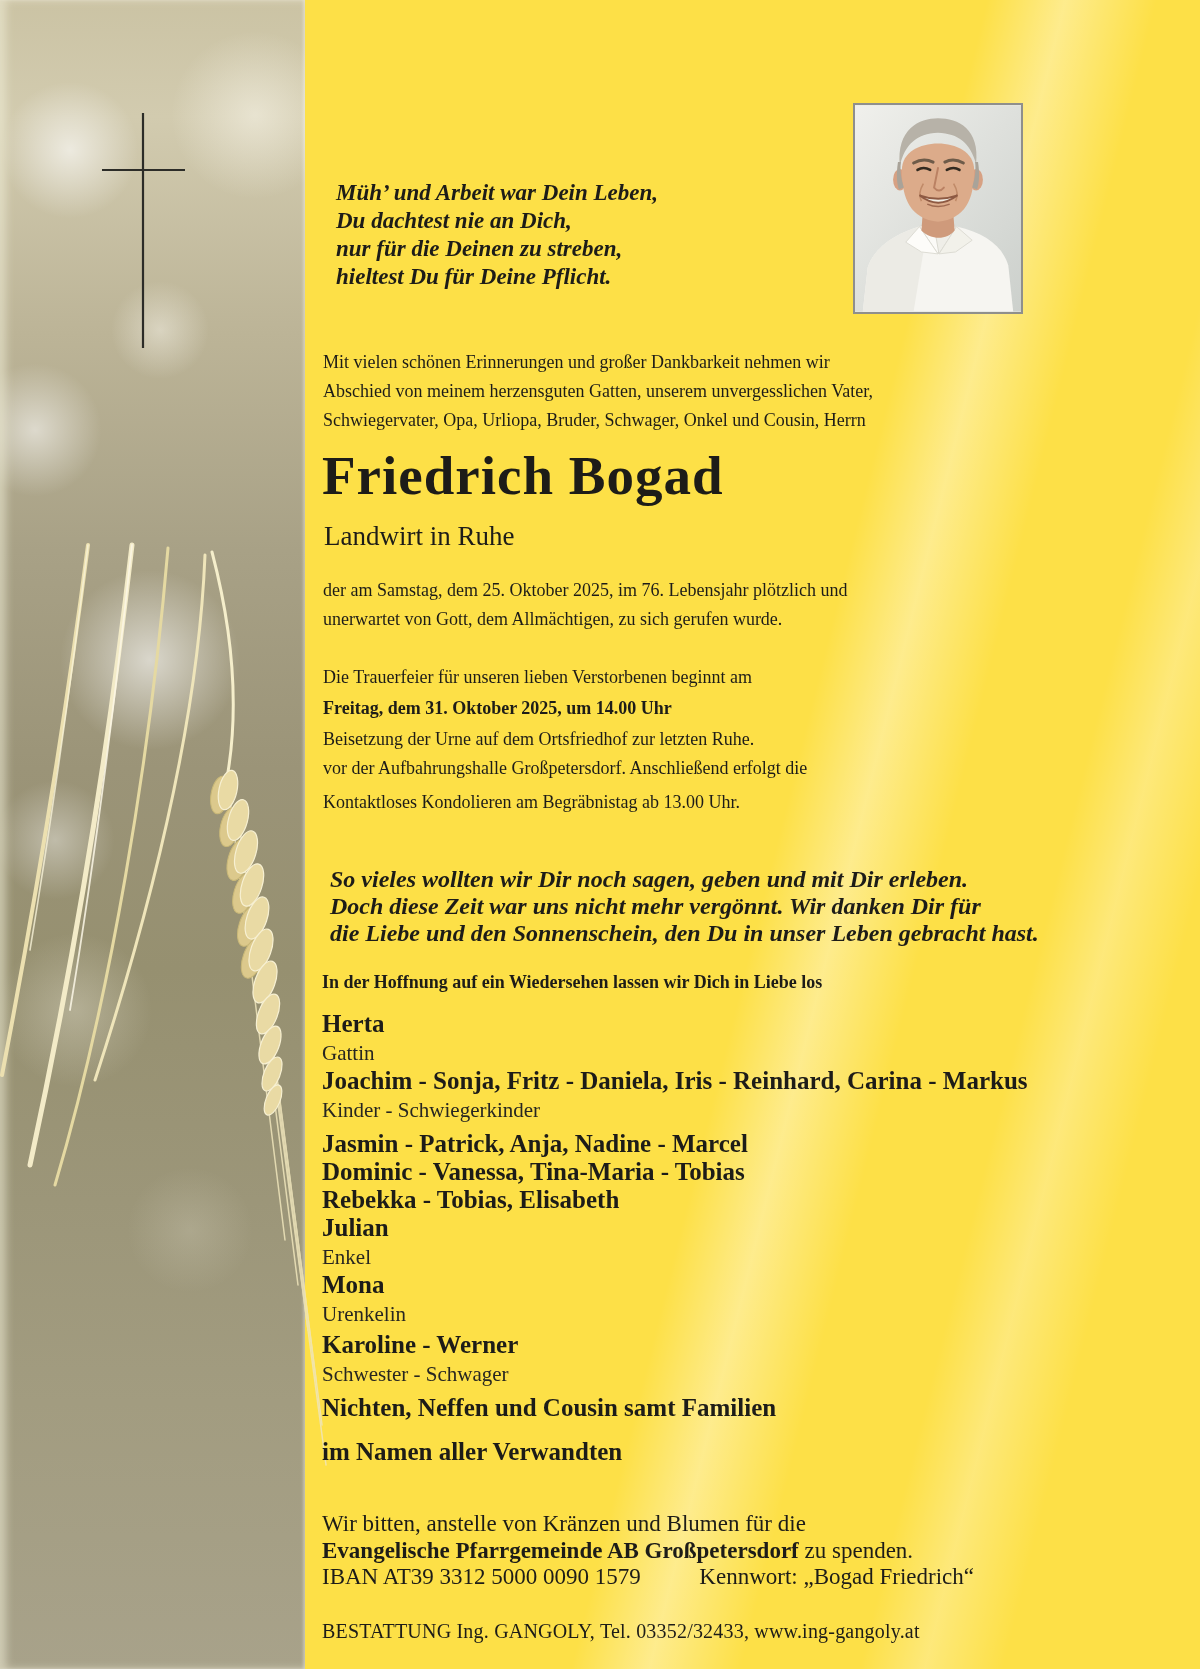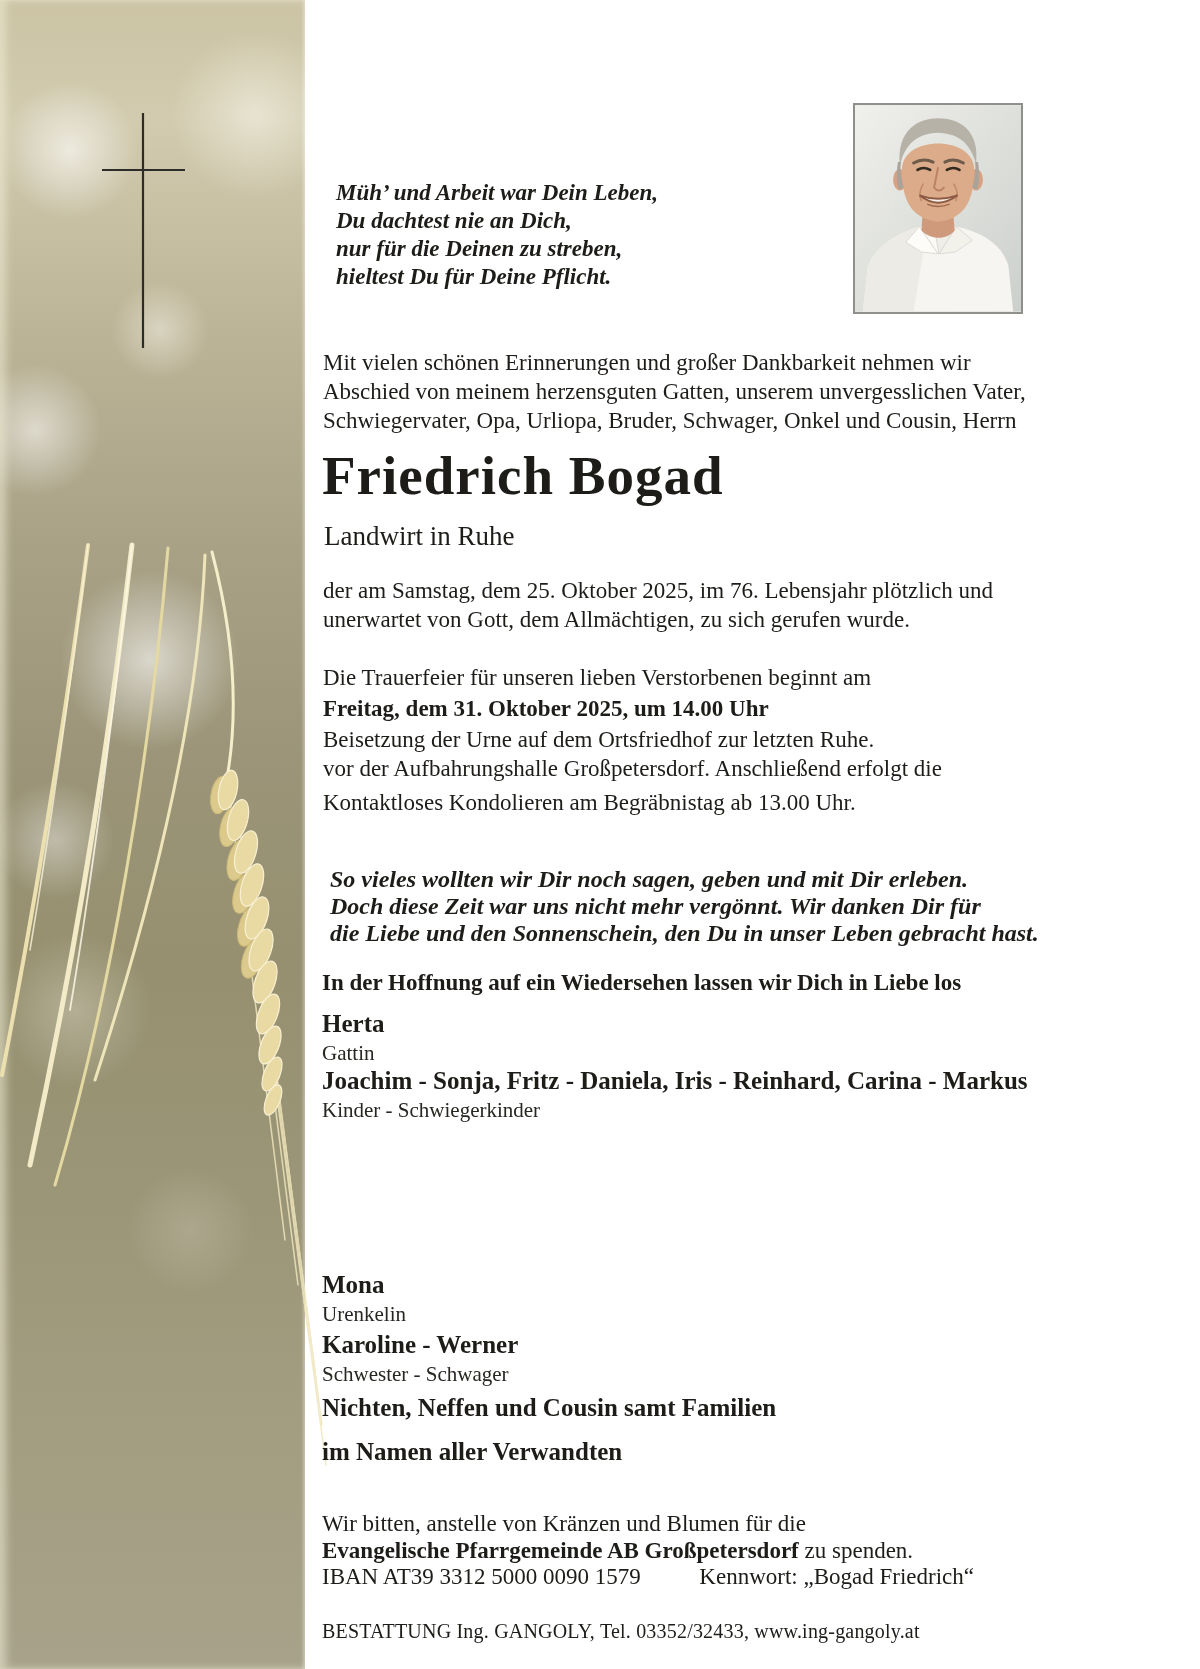--- a/index.html
+++ b/index.html
@@ -1,17 +1,17 @@
 <!DOCTYPE html>
 <html><head>
 <meta charset="utf-8">
 <style>
   html,body{margin:0;padding:0;}
   body{width:1200px;height:1669px;background:#e9e7e0;font-family:"Liberation Serif","DejaVu Serif",serif;}
-  .sheet{position:relative;width:1200px;height:1669px;overflow:hidden;background:#ffffff;}
+  .sheet{position:relative;width:1200px;height:1669px;overflow:hidden;background:#fde047;}
 
   
   .band{position:absolute;left:0;top:0;width:305px;height:1669px;
     background:
       radial-gradient(circle 95px at 70px 150px, rgba(255,255,255,.62), rgba(255,255,255,0) 72%),
       radial-gradient(circle 120px at 255px 115px, rgba(250,247,236,.55), rgba(255,255,255,0) 70%),
       radial-gradient(circle 95px at 35px 430px, rgba(255,255,255,.55), rgba(255,255,255,0) 70%),
       radial-gradient(circle 70px at 160px 330px, rgba(252,250,242,.45), rgba(255,255,255,0) 70%),
       radial-gradient(circle 125px at 150px 660px, rgba(255,255,255,.60), rgba(255,255,255,0) 72%),
       radial-gradient(circle 85px at 55px 840px, rgba(255,255,255,.38), rgba(255,255,255,0) 70%),
@@ -26,21 +26,21 @@
     background:linear-gradient(104deg, rgba(255,255,255,0) 52%, rgba(255,255,255,.38) 58%, rgba(255,255,255,0) 65%, rgba(255,255,255,0) 74%, rgba(255,255,255,.28) 79%, rgba(255,255,255,0) 85%);}
 
   
   .photo{position:absolute;left:853px;top:103px;width:170px;height:211px;background:#e8e9e6;border:2px solid #8f8f8c;box-sizing:border-box;}
   .photo svg{display:block;width:100%;height:100%;}
 
   
   .abs{position:absolute;color:#1d1c18;}
   .poem{font-style:italic;font-size:23px;line-height:28px;font-weight:600;}
   .poem2{font-style:italic;font-size:24px;line-height:27px;font-weight:600;}
-  .body{font-size:23px;line-height:29px;}
+  .body{font-size:18px;line-height:29px;}
   .b{font-weight:bold;}
   .deceased-name{font-size:55px;font-weight:bold;letter-spacing:1px;line-height:1;}
   .subtitle{font-size:27px;}
   .names{font-size:25px;line-height:28px;font-weight:bold;}
   .relation{font-size:21px;line-height:22px;margin-top:4px;font-weight:normal;color:#272621;}
   .donation{font-size:23px;line-height:27px;}
   .iban-row{display:flex;justify-content:space-between;width:652px;font-size:23px;}
   .footer-line{font-size:20px;letter-spacing:.2px;}
   .print-code{font-size:11px;color:#6a675f;text-align:left;margin-top:26px;}
 </style>
@@ -183,20 +183,27 @@
   <div class="abs body b" style="left:322px;top:968px;">In der Hoffnung auf ein Wiedersehen lassen wir Dich in Liebe los</div>
 
   <div class="abs" style="left:322px;top:1010px;">
     <div class="names">Herta</div>
     <div class="relation">Gattin</div>
   </div>
   <div class="abs" style="left:322px;top:1067px;">
     <div class="names">Joachim - Sonja, Fritz - Daniela, Iris - Reinhard, Carina - Markus</div>
     <div class="relation">Kinder - Schwiegerkinder</div>
   </div>
+  <div class="abs" style="left:322px;top:1130px;">
+    <div class="names">Jasmin - Patrick, Anja, Nadine - Marcel</div>
+    <div class="names">Dominic - Vanessa, Tina-Maria - Tobias</div>
+    <div class="names">Rebekka - Tobias, Elisabeth</div>
+    <div class="names">Julian</div>
+    <div class="relation">Enkel</div>
+  </div>
   <div class="abs" style="left:322px;top:1271px;">
     <div class="names">Mona</div>
     <div class="relation">Urenkelin</div>
   </div>
   <div class="abs" style="left:322px;top:1331px;">
     <div class="names">Karoline - Werner</div>
     <div class="relation">Schwester - Schwager</div>
   </div>
   <div class="abs" style="left:322px;top:1394px;">
     <div class="names">Nichten, Neffen und Cousin samt Familien</div>

